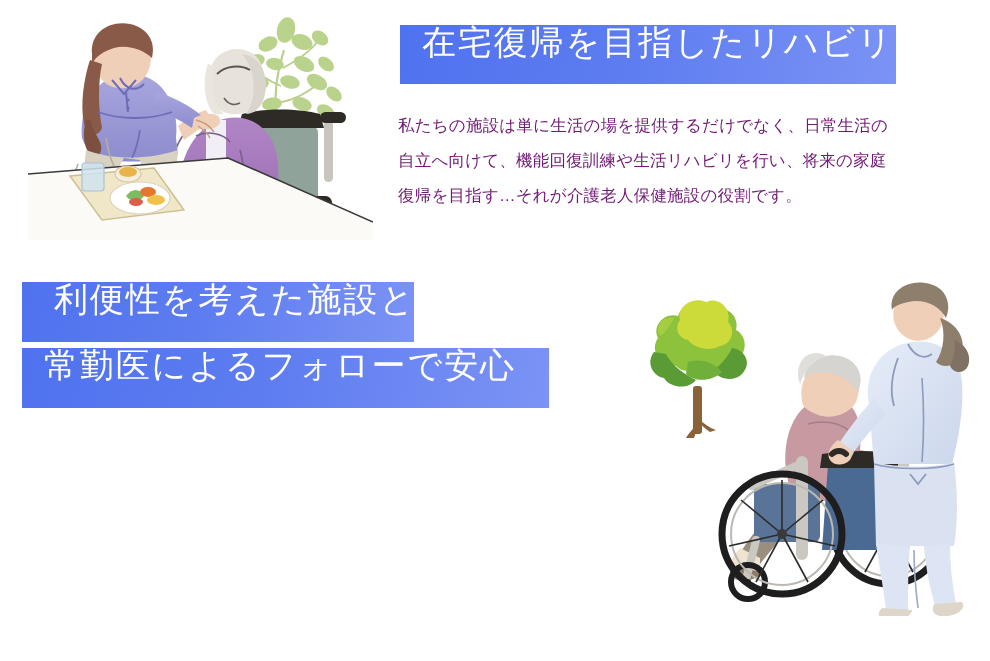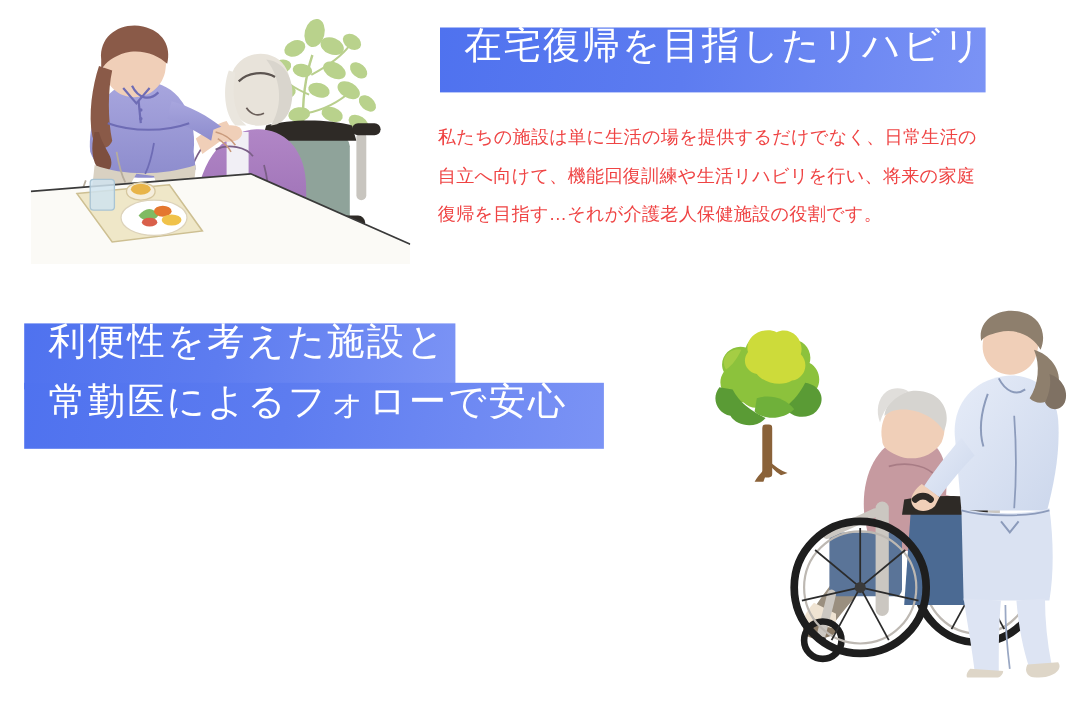--- a/index.html
+++ b/index.html
@@ -31,32 +31,32 @@
     font-weight: 400;
     letter-spacing: 0.055em;
     white-space: nowrap;
     line-height: 1;
   }
   #banner-rehab {
     left: 400px; top: 25px; width: 496px; height: 59px;
     padding-left: 22px;
   }
   #banner-facility {
-    left: 22px; top: 294px; width: 392px; height: 60px;
-    padding-left: 22px;
+    left: 22px; top: 282px; width: 392px; height: 60px;
+    padding-left: 32px;
   }
   #banner-doctor {
     left: 22px; top: 348px; width: 527px; height: 60px;
     padding-left: 22px;
   }
 
   
   .body-text {
     position: absolute;
-    color: #ef4444;
+    color: #701a75;
     font-size: 16.5px;
     line-height: 35px;
     letter-spacing: 0.012em;
     margin: 0;
   }
   #paragraph-rehab { left: 398px; top: 108px; width: 500px; }
   #paragraph-facility { left: 20px; top: 428px; width: 600px; }
   .body-text p { margin: 0; }
 
   

